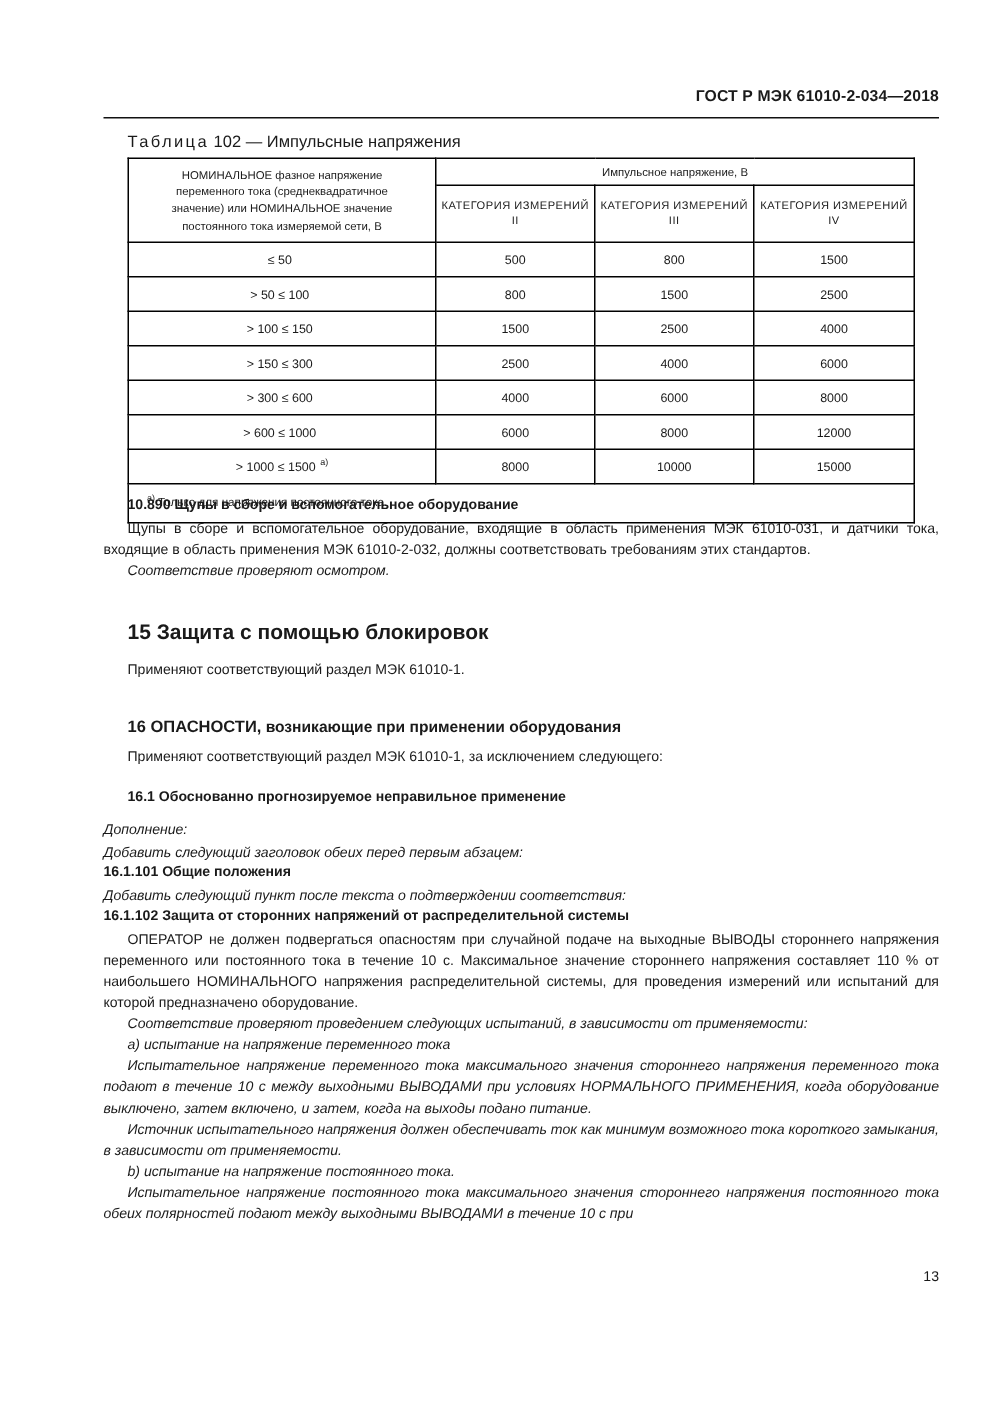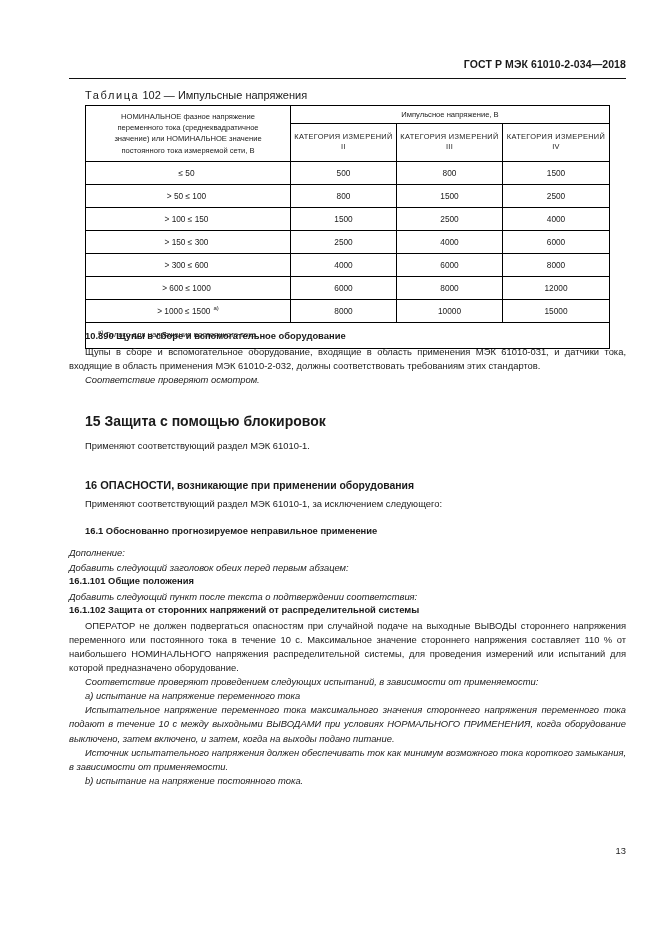--- a/index.html
+++ b/index.html
@@ -271,18 +271,19 @@
     <p class="it noind">Добавить следующий заголовок обеих перед первым абзацем:</p>
     <div class="h3" style="padding-left:0">16.1.101 Общие положения</div>
     <p class="it noind">Добавить следующий пункт после текста о подтверждении соответствия:</p>
     <div class="h3" style="padding-left:0">16.1.102 Защита от сторонних напряжений от распределительной системы</div>
     <p class="ind">ОПЕРАТОР не должен подвергаться опасностям при случайной подаче на выходные ВЫВОДЫ стороннего напряжения переменного или постоянного тока в течение 10 с. Максимальное значение стороннего напряжения составляет 110 % от наибольшего НОМИНАЛЬНОГО напряжения распределительной системы, для проведения измерений или испытаний для которой предназначено оборудование.</p>
     <p class="ind it">Соответствие проверяют проведением следующих испытаний, в зависимости от применяемости:</p>
     <p class="ind it">a) испытание на напряжение переменного тока</p>
     <p class="ind it">Испытательное напряжение переменного тока максимального значения стороннего напряжения переменного тока подают в течение 10 с между выходными ВЫВОДАМИ при условиях НОРМАЛЬНОГО ПРИМЕНЕНИЯ, когда оборудование выключено, затем включено, и затем, когда на выходы подано питание.</p>
     <p class="ind it">Источник испытательного напряжения должен обеспечивать ток как минимум возможного тока короткого замыкания, в зависимости от применяемости.</p>
     <p class="ind it">b) испытание на напряжение постоянного тока.</p>
+    <p class="ind it">Испытательное напряжение постоянного тока максимального значения стороннего напряжения постоянного тока обеих полярностей подают между выходными ВЫВОДАМИ в течение 10 с при</p>
 
   </div>
 
   <div class="pageno">13</div>
 
 </div>
 
 </body></html>

